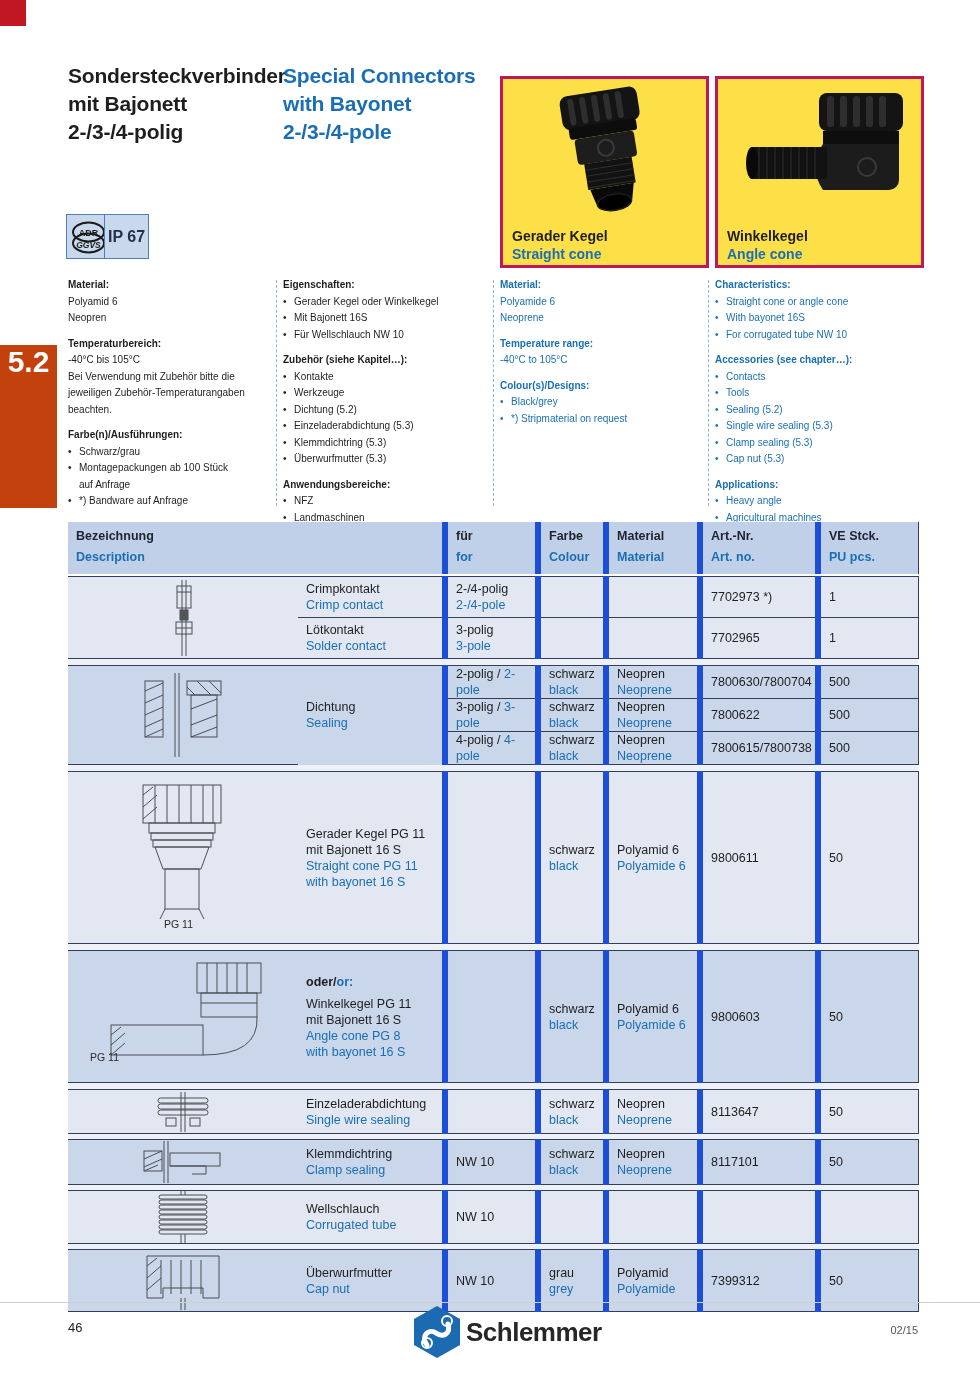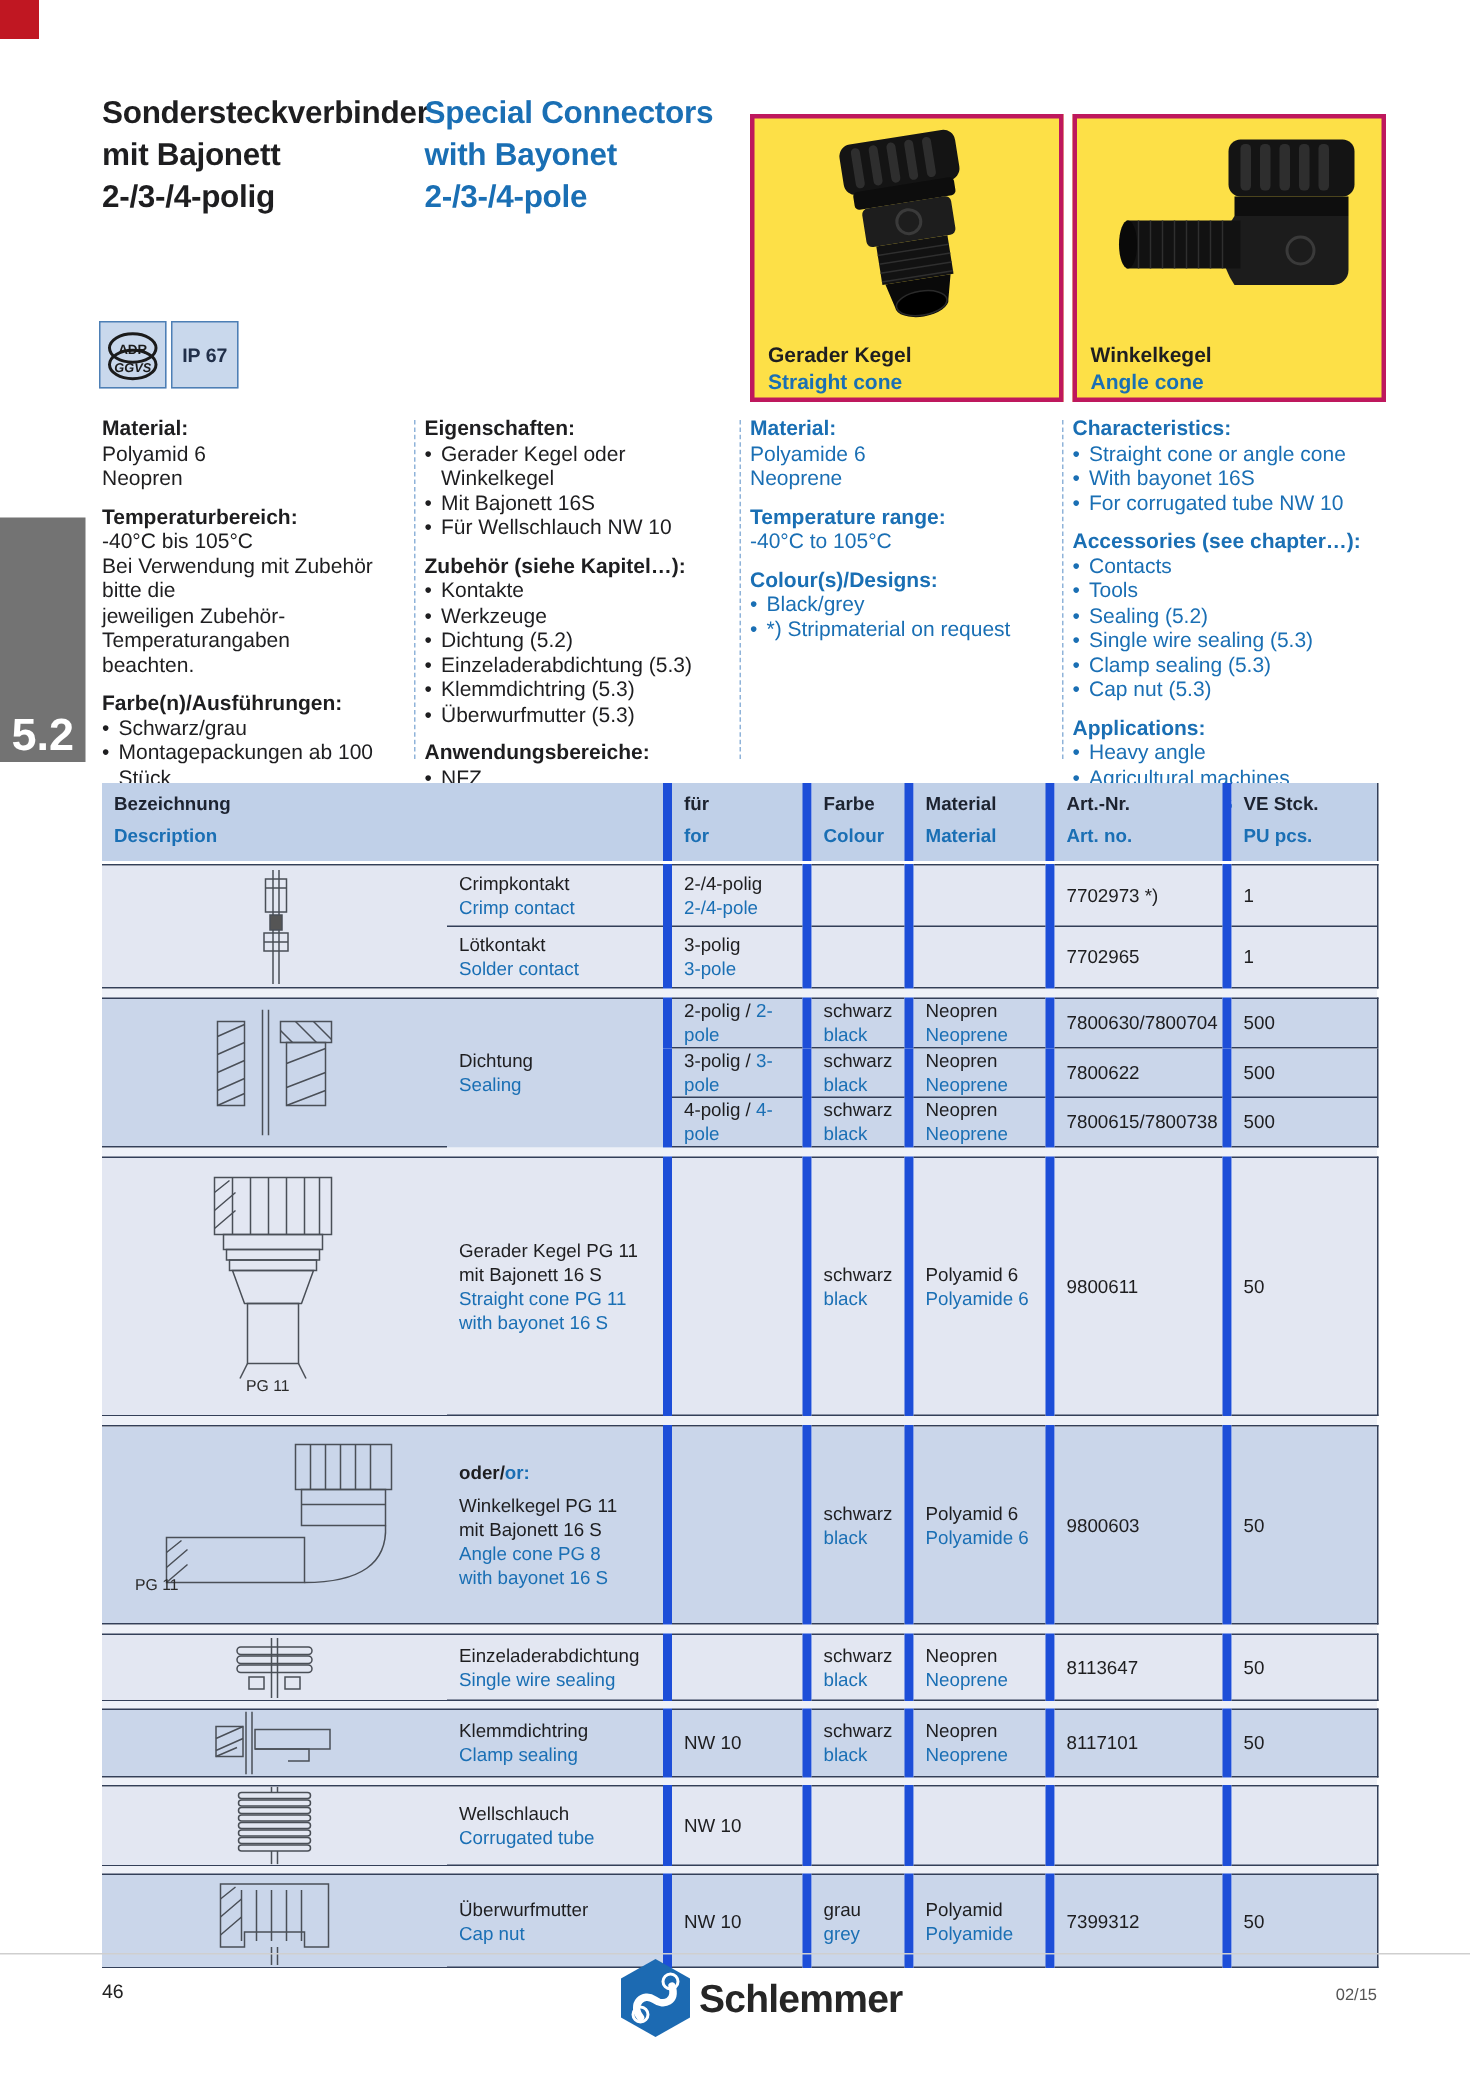--- a/index.html
+++ b/index.html
@@ -3,45 +3,45 @@
 <meta charset="utf-8">
 <style>
   html,body{margin:0;padding:0;}
   body{width:980px;height:1386px;position:relative;background:#fff;
        font-family:"Liberation Sans",sans-serif;color:#1e1e20;overflow:hidden;}
   .b{font-weight:bold;}
   .pre{white-space:pre-line;}
 
   
   .corner-marker{position:absolute;left:0;top:0;width:26px;height:26px;background:#c01722;}
-  .tab52{position:absolute;left:0;top:345px;width:57px;height:163px;background:#737373;
-         color:#fff;font-size:30px;font-weight:bold;display:flex;align-items:flex-end;justify-content:center;}
+  .tab52{position:absolute;left:0;top:345px;width:57px;height:163px;background:#c2410c;
+         color:#fff;font-size:30px;font-weight:bold;display:flex;align-items:flex-start;justify-content:center;}
 
   
   .title{position:absolute;top:62px;font-size:21px;font-weight:bold;line-height:28px;
          letter-spacing:-0.2px;white-space:pre-line;margin:0;}
   .title.de{left:68px;color:#1e1e20;}
   .title.en{left:283px;color:#1a6fb4;}
 
   
   .badge{position:absolute;top:214px;width:43px;height:43px;background:#c9d8ec;
          border:1px solid #4d7fb5;display:flex;align-items:center;justify-content:center;}
   .badge.cert{left:66px;}
-  .badge.ip{left:114px;font-size:13px;font-weight:bold;color:#22304a;align-items:center;}
+  .badge.ip{left:104px;font-size:16px;font-weight:bold;color:#22304a;align-items:center;}
 
   
   .photo{position:absolute;top:76px;width:203px;height:186px;background:#fde047;border:3px solid #be185d;}
   .photo.box1{left:500px;} .photo.box2{left:715px;}
   .photo svg.ph{position:absolute;left:50%;transform:translateX(-50%);top:6px;}
   .photo .cap{position:absolute;left:9px;font-size:14px;font-weight:bold;line-height:18px;}
   .photo .cap.de{top:148px;color:#1e1e20;}
   .photo .cap.en{top:166px;color:#1a6fb4;}
 
   
-  .info{position:absolute;top:277px;font-size:14px;line-height:16.5px;}
+  .info{position:absolute;top:277px;font-size:10px;line-height:16.5px;}
   .info.c1{left:68px;width:202px;}
   .info.c2{left:283px;width:204px;}
   .info.c3{left:500px;width:204px;}
   .info.c4{left:715px;width:207px;}
   .info .h{font-weight:bold;margin-top:9px;}
   .info .h:first-child{margin-top:0;}
   .info .bl{position:relative;padding-left:11px;white-space:pre-line;}
   .info .bl::before{content:"•";position:absolute;left:0;top:0;}
   .info.en-col, .info.en-col .h{color:#1a6fb4;}
   .vsep{position:absolute;top:280px;height:226px;width:0;border-left:1px dashed #8fb3d9;}

